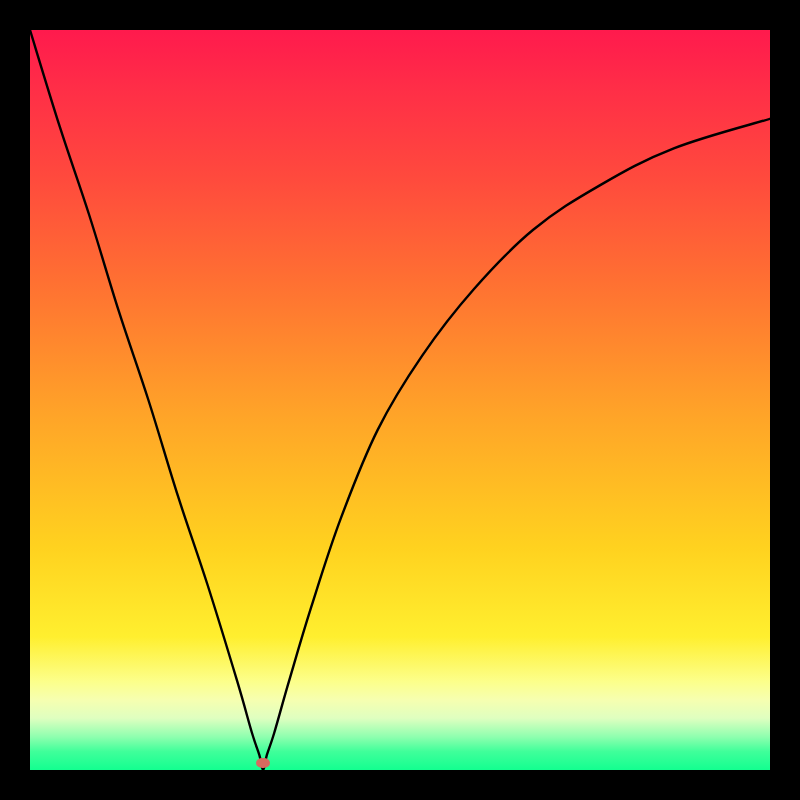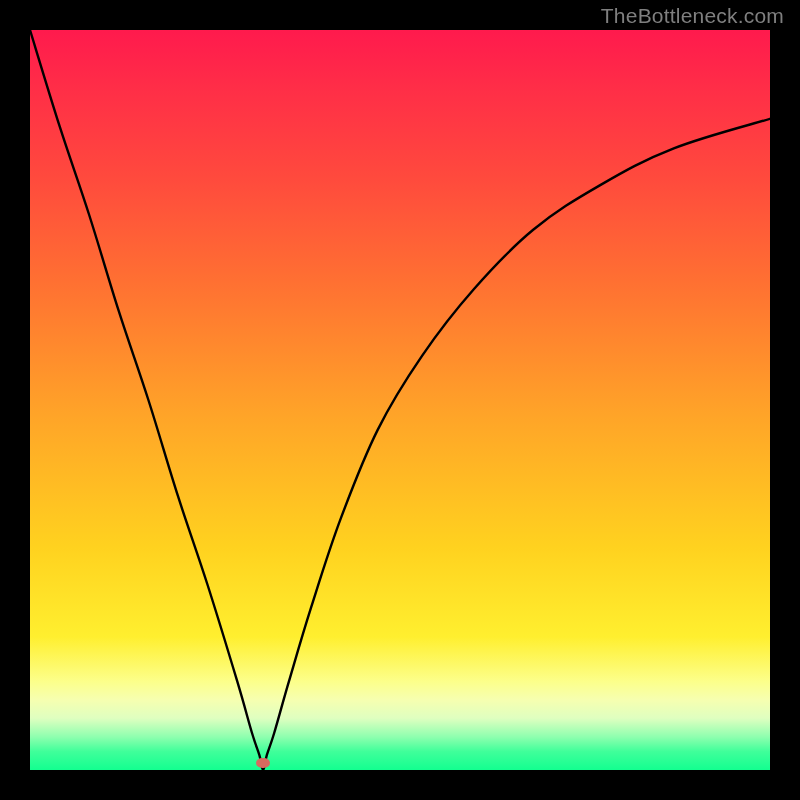--- a/index.html
+++ b/index.html
@@ -68,21 +68,20 @@
     font-weight: 400;
     letter-spacing: 0.2px;
     user-select: none;
   }
 </style>
 </head>
 <body>
 
 <div class="frame">
 
-  <div class="watermark">TheBottleneck.com</div>
 
   <div class="plot-area">
     <div class="gradient"></div>
 
     <svg class="curve-svg" viewBox="0 0 740 740" preserveAspectRatio="none">
       <path id="curve-path" d="M 0.00 0.00 C 5.33 17.32, 18.94 62.90, 29.60 96.20 C 40.26 129.50, 48.54 151.70, 59.20 185.00 C 69.86 218.30, 78.14 247.90, 88.80 281.20 C 99.46 314.50, 107.74 336.70, 118.40 370.00 C 129.06 403.30, 137.34 432.90, 148.00 466.20 C 158.66 499.50, 166.94 521.70, 177.60 555.00 C 188.26 588.30, 199.21 624.56, 207.20 651.20 C 215.19 677.84, 218.00 689.68, 222.00 703.00 C 226.00 716.32, 227.40 718.54, 229.40 725.20 C 231.40 731.86, 231.77 740.00, 233.10 740.00 C 234.43 740.00, 234.80 731.86, 236.80 725.20 C 238.80 718.54, 240.20 716.32, 244.20 703.00 C 248.20 689.68, 252.34 673.84, 259.00 651.20 C 265.66 628.56, 271.88 606.50, 281.20 577.20 C 290.52 547.90, 298.81 520.37, 310.80 488.40 C 322.79 456.43, 333.15 428.90, 347.80 399.60 C 362.45 370.30, 374.88 350.91, 392.20 325.60 C 409.52 300.29, 424.02 281.64, 444.00 259.00 C 463.98 236.36, 480.56 218.45, 503.20 199.80 C 525.84 181.15, 544.49 170.05, 569.80 155.40 C 595.11 140.75, 613.16 130.39, 643.80 118.40 C 674.44 106.41, 722.68 94.13, 740.00 88.80" fill="none" stroke="#000" stroke-width="2.4" stroke-linecap="round"></path>
     </svg>
 
     <div id="min-dot" class="dot" style="left: 233.1px; top: 732.6px; width: 14px; height: 10px; background: rgb(214, 106, 95);"></div>
   </div>

